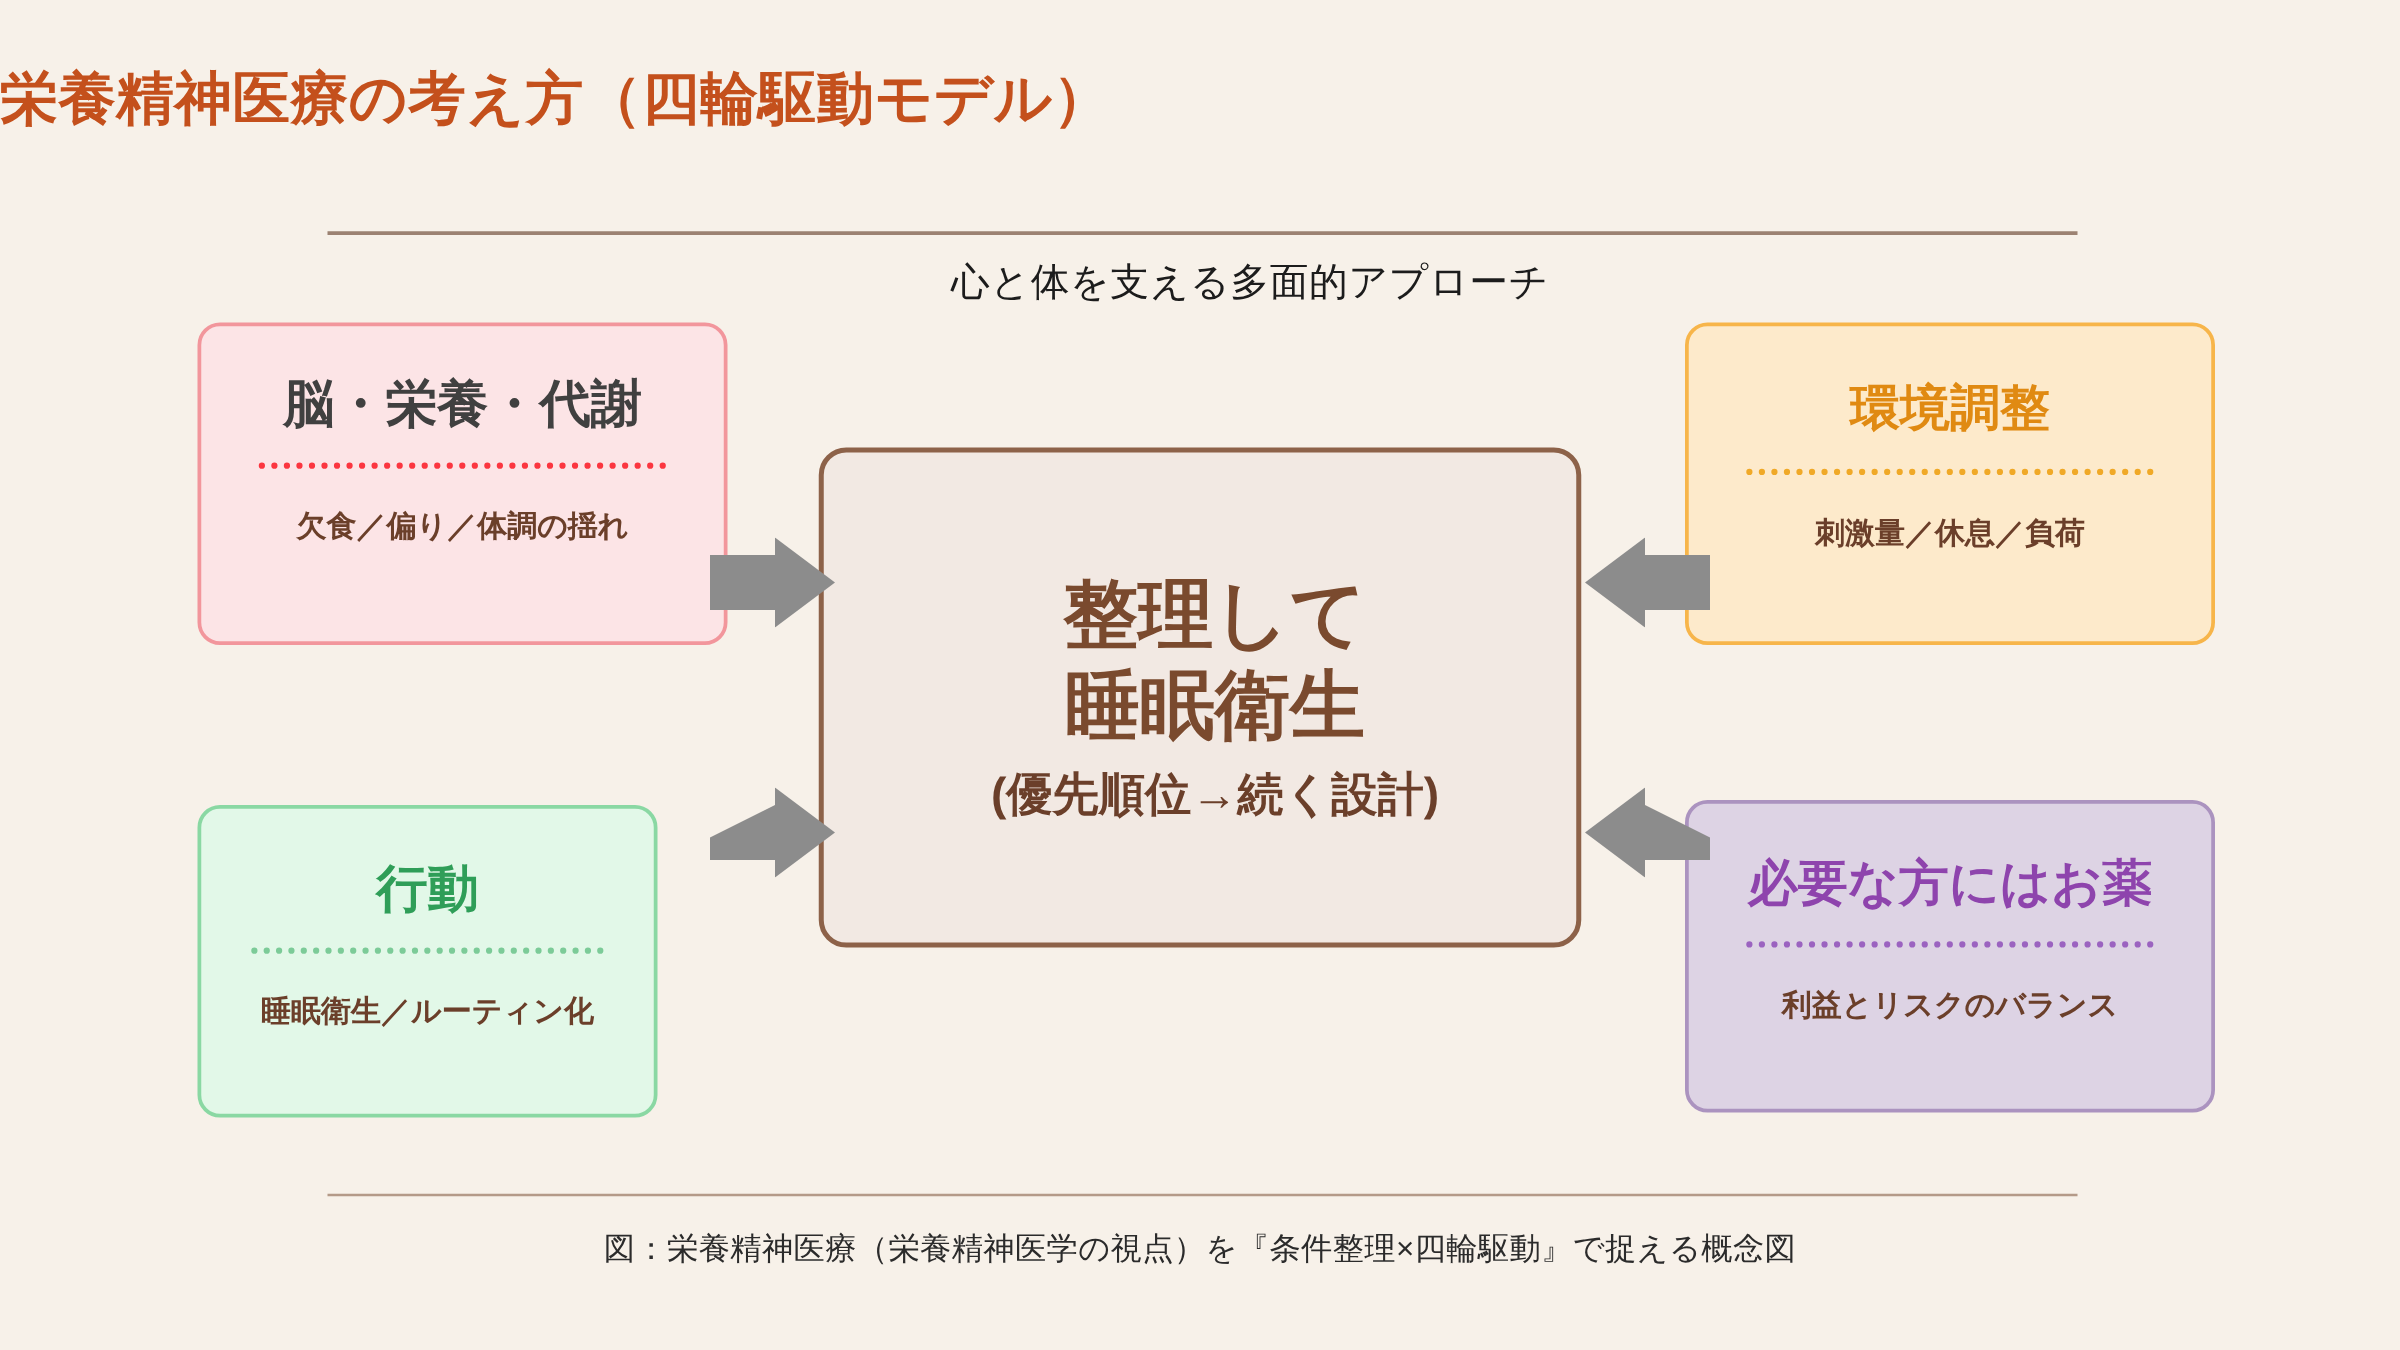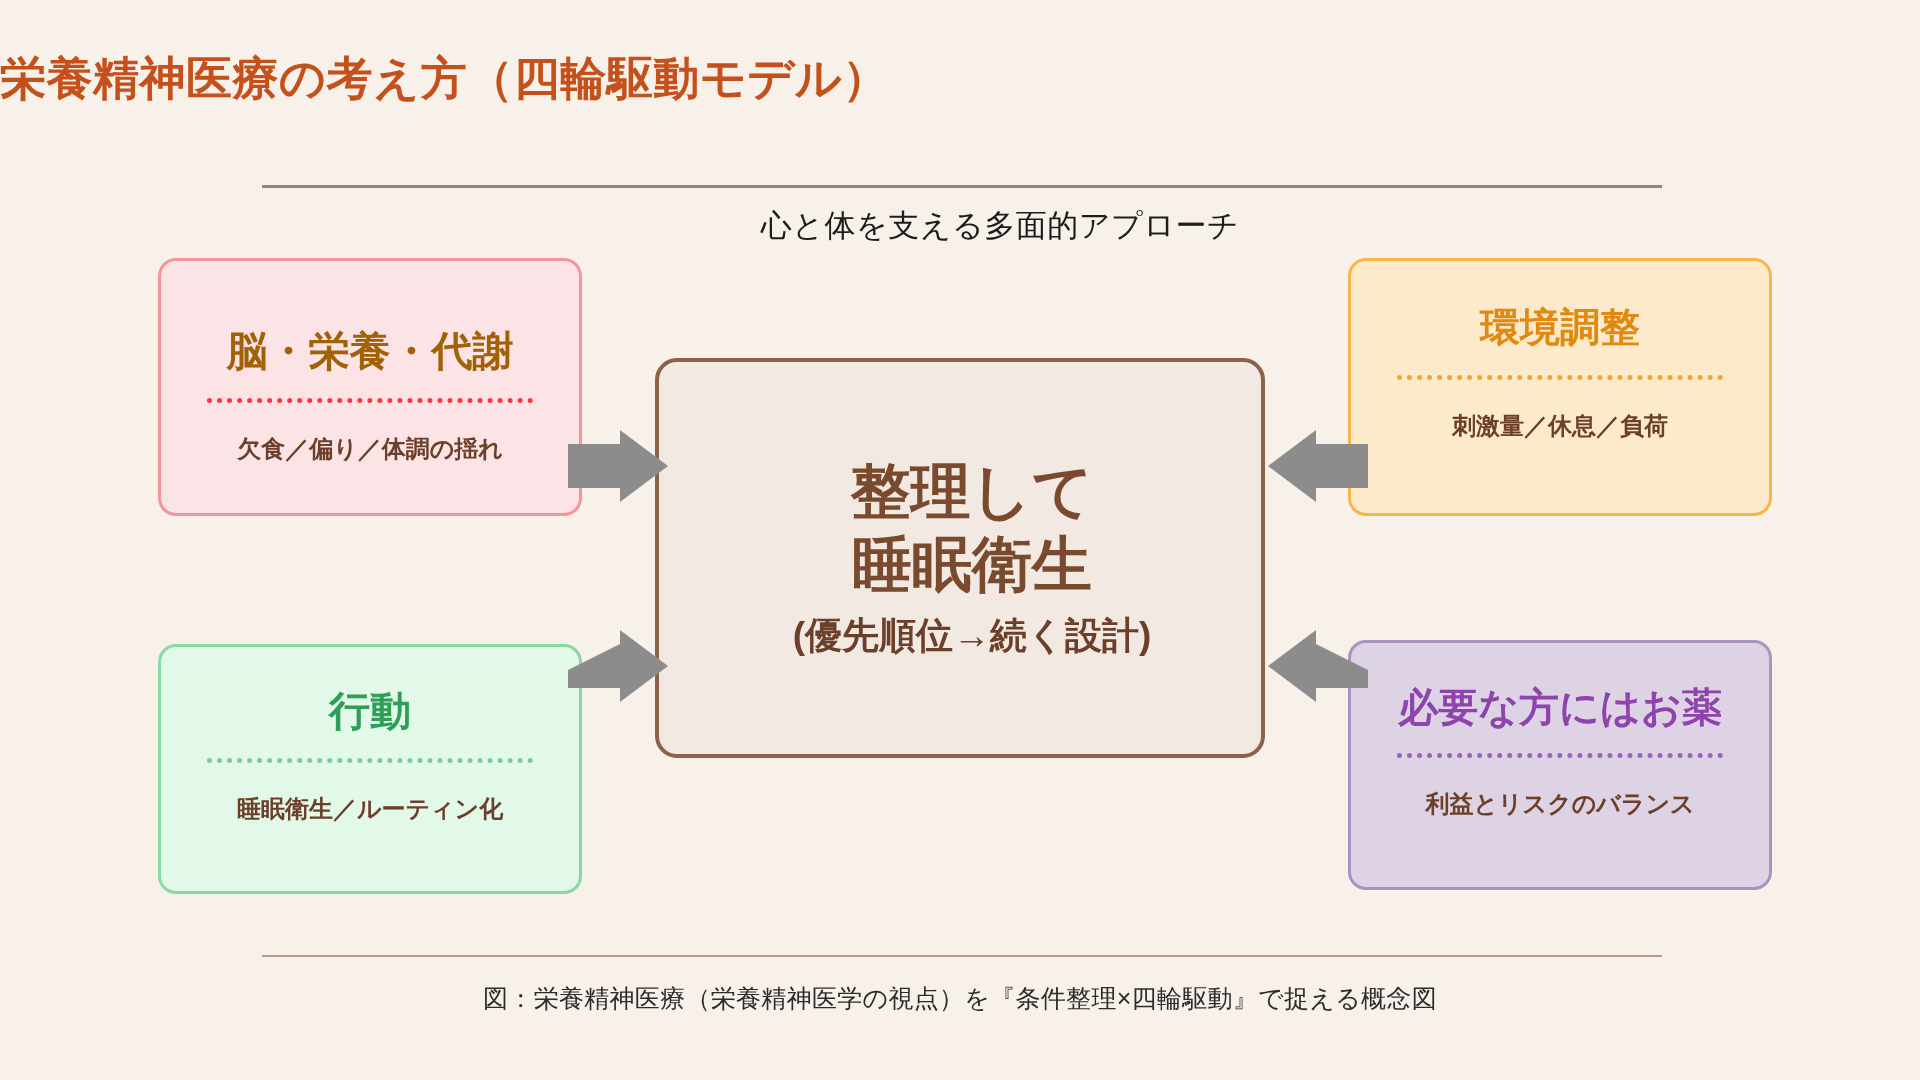--- a/index.html
+++ b/index.html
@@ -96,23 +96,23 @@
   
   #card-brain {
     left: 158px;
     top: 258px;
     width: 424px;
     height: 258px;
     background: #fce4e6;
     border-color: #f2969c;
   }
   #card-brain .card-title {
-    margin-top: 68px;
+    margin-top: 40px;
     font-size: 41px;
-    color: #a16207;
+    color: #404040;
   }
   #card-brain .card-divider {
     margin-top: 24px;
     border-top-color: #fb3640;
   }
   #card-brain .card-desc { margin-top: 30px; }
 
   
   #card-env {
     left: 1348px;
@@ -131,21 +131,21 @@
   #card-env .card-divider {
     margin-top: 26px;
     border-top-color: #f0a927;
   }
   #card-env .card-desc { margin-top: 30px; }
 
   
   #card-behavior {
     left: 158px;
     top: 644px;
-    width: 424px;
+    width: 368px;
     height: 250px;
     background: #e2f8e8;
     border-color: #8ad8a3;
   }
   #card-behavior .card-title {
     margin-top: 42px;
     font-size: 41px;
     color: #2f9e58;
   }
   #card-behavior .card-divider {

